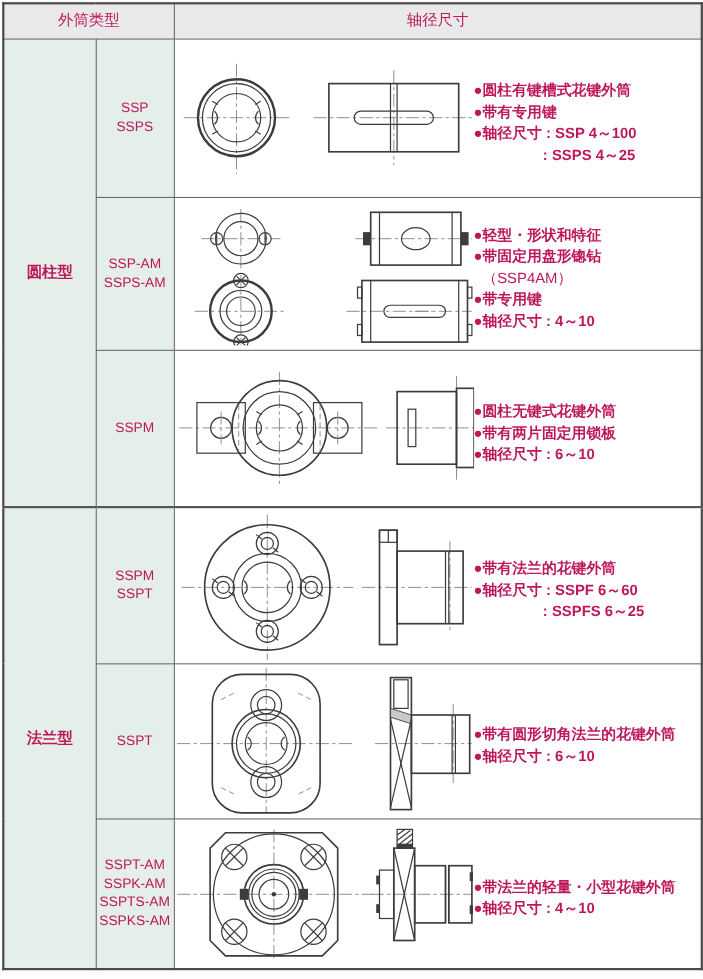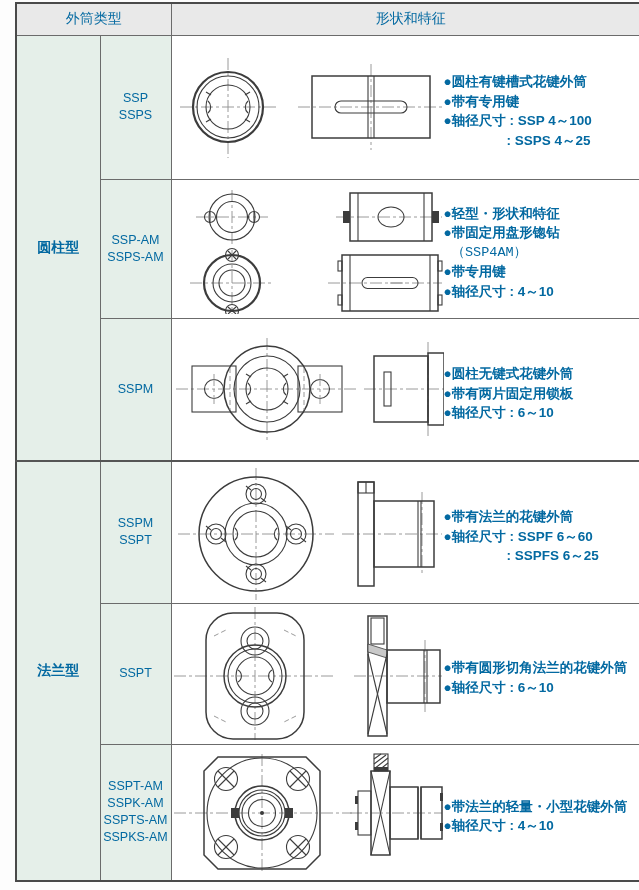--- a/index.html
+++ b/index.html
@@ -1,29 +1,29 @@
 <!DOCTYPE html>
 <html><head>
 <meta charset="utf-8">
 <style>
   html,body{margin:0;padding:0;background:#fdfdfd;}
-  .page{width:639px;height:890px;background:#fdfdfd;font-family:"Liberation Sans",sans-serif;color:#0369a1;box-sizing:border-box;padding:2px 2px 0 15px;}
+  .page{width:639px;height:890px;background:#fdfdfd;font-family:"Liberation Sans",sans-serif;color:#be185d;box-sizing:border-box;padding:2px 2px 0 2px;}
   table.cat{border-collapse:collapse;table-layout:fixed;width:635px;border:2px solid #4a4a4a;}
   table.cat td,table.cat th{border:1px solid #6b6b6b;padding:0;vertical-align:middle;box-sizing:border-box;}
   th.hd{background:#e9e9e9;font-size:14px;font-weight:500;height:32px;border-bottom:2px solid #555;}
   td.group-cell{background:#e5efe9;text-align:center;font-size:14px;font-weight:700;}
   td.model-cell{background:#e5efe9;text-align:center;font-size:12.5px;line-height:17px;font-weight:400;margin-left:24px;}
   td.content-cell{background:#ffffff;margin-top:20px;}
   tr.sect td{border-top:2px solid #555;}
   .row-flex{display:flex;align-items:center;height:100%;}
   .drawing{width:272px;flex:0 0 272px;display:flex;align-items:center;justify-content:center;}
   .features{flex:1;display:flex;flex-direction:column;justify-content:center;font-size:13.5px;line-height:19.5px;font-weight:600;padding-top:8px;}
   .fline{white-space:nowrap;}
   .ind-colon{padding-left:63px;}
-  .ind-paren{padding-left:8px;font-weight:500;font-family:Liberation Mono, monospace;}
+  .ind-paren{padding-left:8px;font-weight:500;}
   svg .ln{fill:none;stroke:#3c3c3c;stroke-width:1.1;}
   svg .lnb{fill:none;stroke:#3c3c3c;stroke-width:2.2;}
   svg .lnm{fill:none;stroke:#3c3c3c;stroke-width:1.5;}
   svg .cl{fill:none;stroke:#8f8f8f;stroke-width:0.9;stroke-dasharray:12 3 3 3;}
   svg .hid{fill:none;stroke:#8f8f8f;stroke-width:0.9;stroke-dasharray:5 3;}
   svg .dk{fill:#3c3c3c;stroke:none;}
 </style>
 </head>
 <body>
 
@@ -31,21 +31,21 @@
 <table class="cat">
   <colgroup>
         <col style="width:84px">
         <col style="width:71px">
         <col style="width:480px">
       </colgroup>
 
   <tbody>
         <tr style="height:32px">
     <th class="hd" colspan="2">外筒类型</th>
-    <th class="hd">形状和特征</th>
+    <th class="hd">轴径尺寸</th>
   </tr>
 
   <tr style="height:144px">
     <td class="group-cell" rowspan="3">圆柱型</td>
     <td class="model-cell">
       <div>SSP</div>
       <div>SSPS</div>
     </td>
     <td class="content-cell">
       <div class="row-flex">

